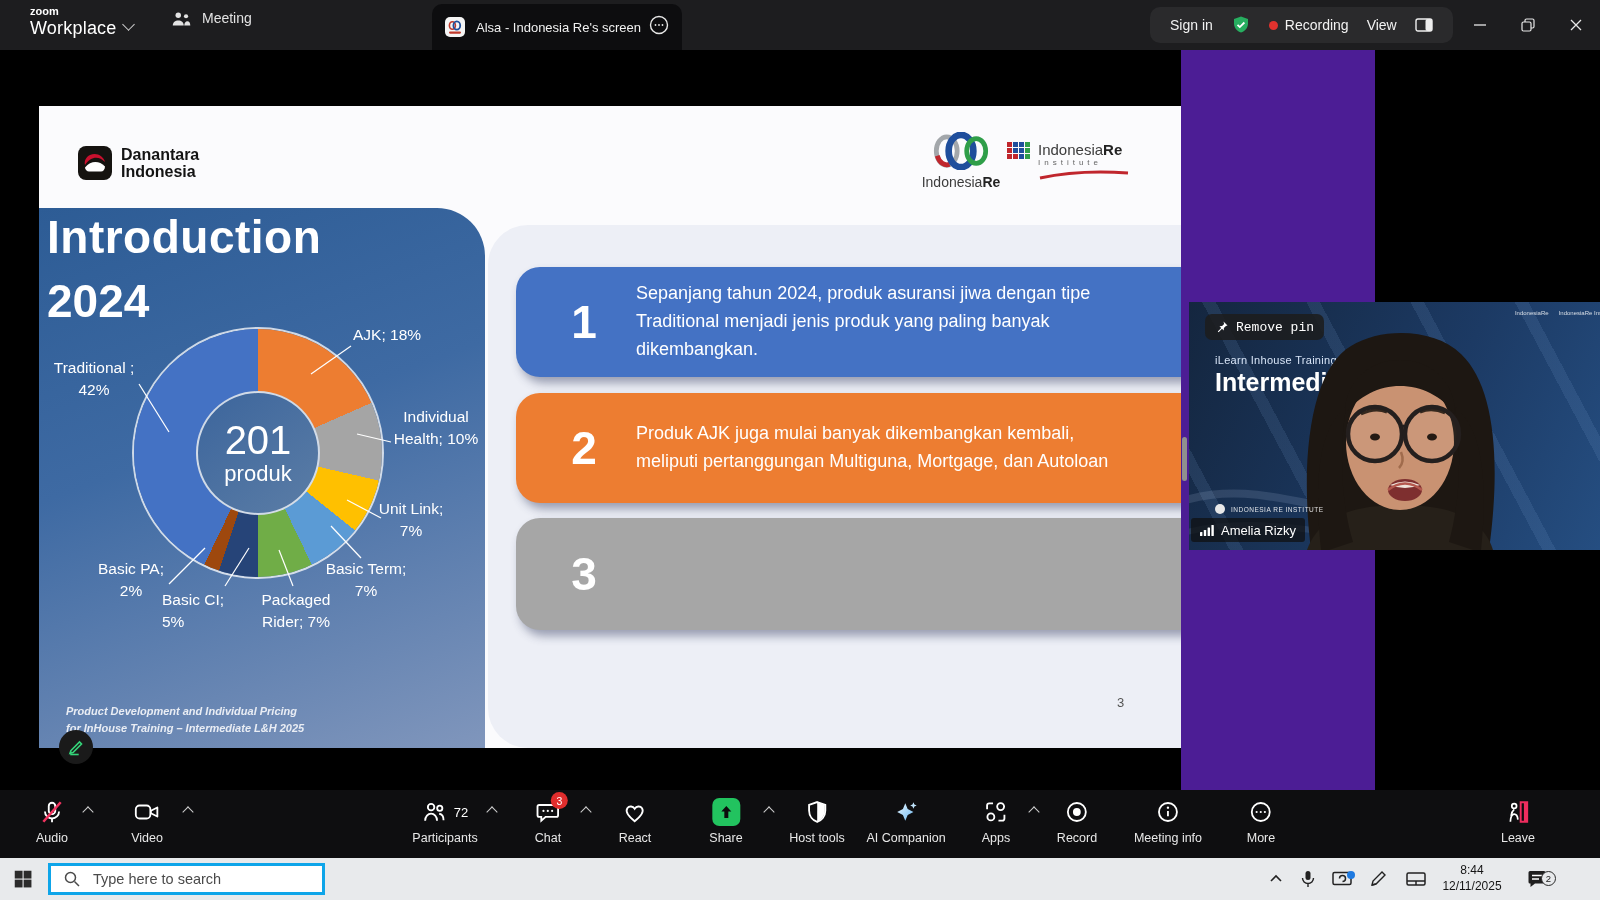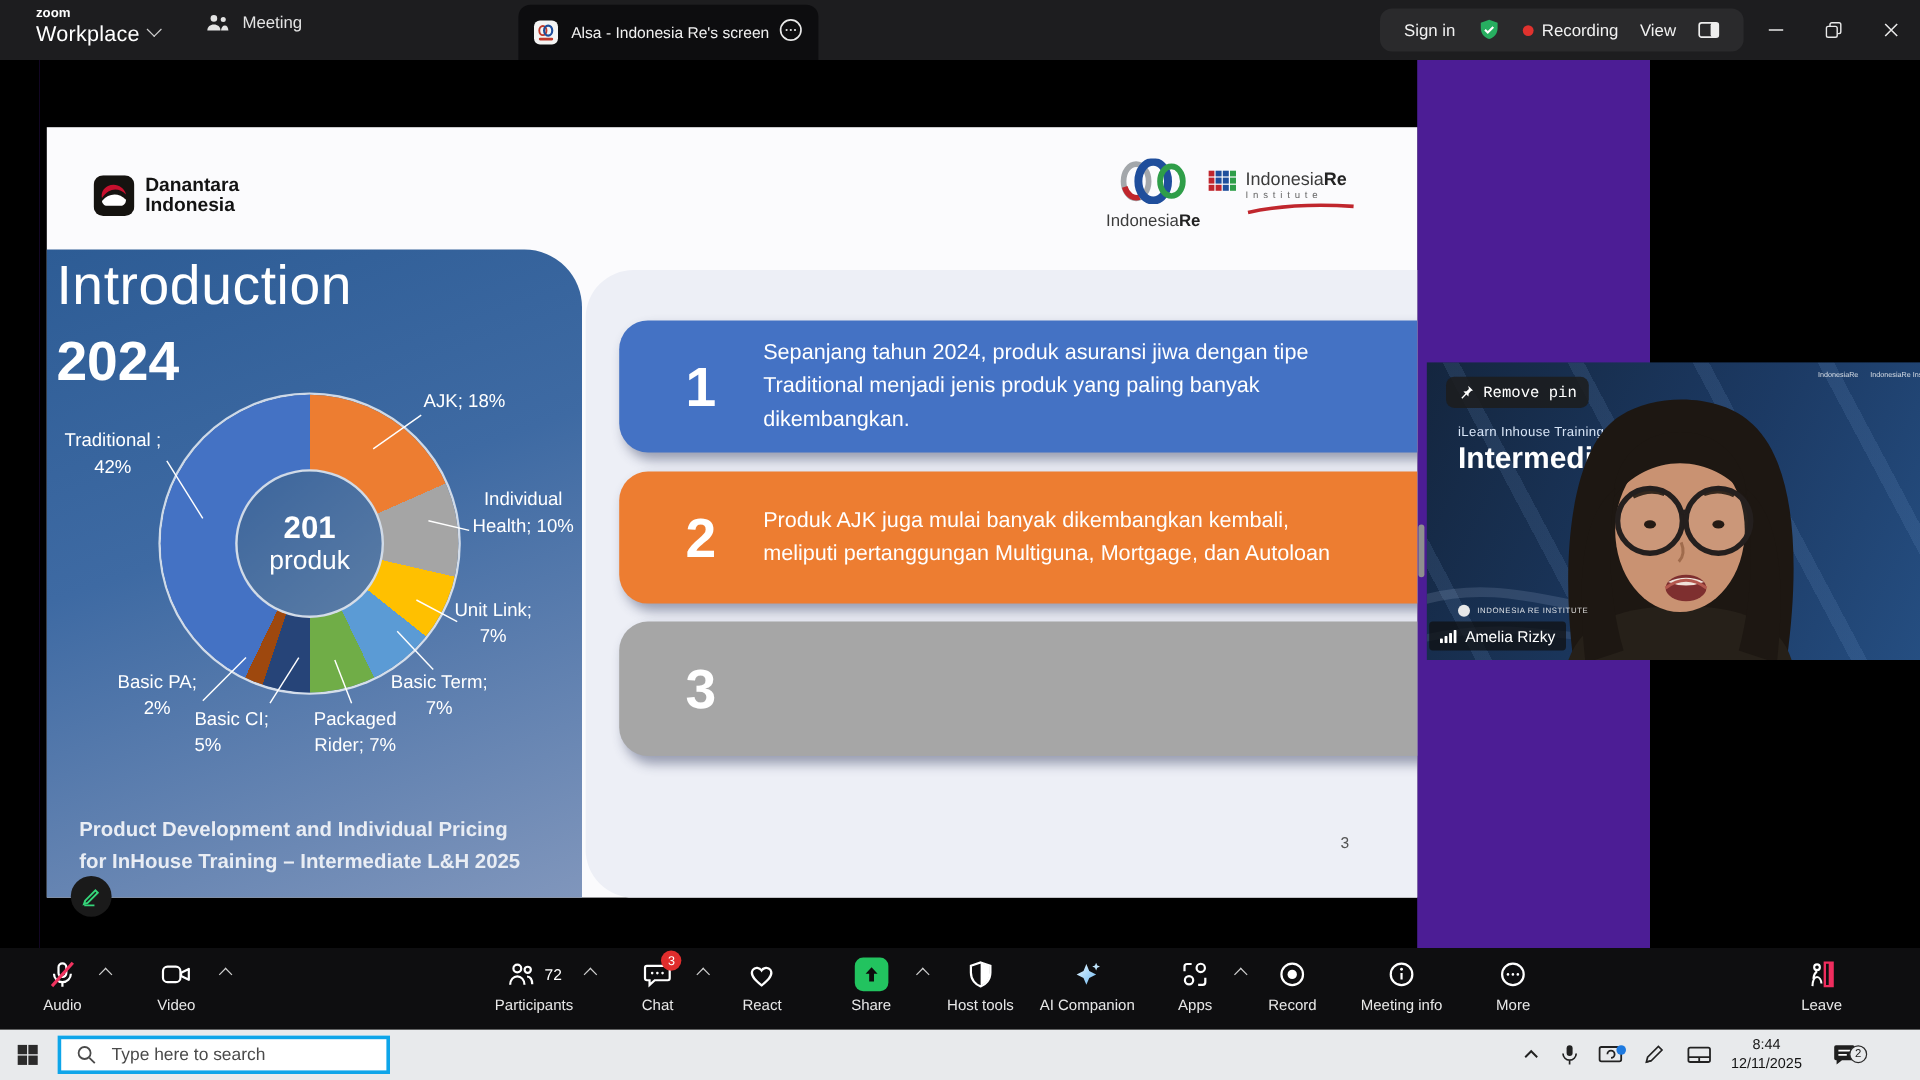--- a/index.html
+++ b/index.html
@@ -42,31 +42,31 @@
   .iri-logo { position:absolute; left:968px; top:36px; display:flex; gap:8px; align-items:flex-start; }
   .iri-text { line-height:1; }
   .iri-text .n { font-size:15px; color:#3c3c3c; }
   .iri-text .n b { color:#222; }
   .iri-text .s { font-size:8px; letter-spacing:4px; color:#666; margin-top:2px; }
 
   
   .blue-panel { position:absolute; left:0; top:102px; width:446px; height:540px;
     border-radius:0 48px 0 0;
     background:linear-gradient(160deg,#2d5c95 0%,#3e6aa3 42%,#8096bc 100%); }
-  .s-title1 { position:absolute; left:8px; top:104px; color:#fff; font-size:46px; font-weight:400; letter-spacing:.5px; }
+  .s-title1 { position:absolute; left:8px; top:104px; color:#fff; font-size:46px; font-weight:700; letter-spacing:.5px; }
   .s-title2 { position:absolute; left:8px; top:168px; color:#fff; font-size:46px; font-weight:700; }
-  .s-footer { position:absolute; left:27px; top:573px; color:#e9edf4; font-size:17px; font-weight:600; line-height:1.55; }
+  .s-footer { position:absolute; left:27px; top:597px; color:#e9edf4; font-size:11px; font-weight:600; line-height:1.55;font-style:italic; }
 
   
   .donut { position:absolute; left:95px; top:223px; width:248px; height:248px; border-radius:50%;
     box-shadow:0 0 0 2px rgba(255,255,255,.75); }
   .donut-hole { position:absolute; left:157px; top:285px; width:124px; height:124px; border-radius:50%;
     background:linear-gradient(140deg,#3c659c,#5b7da6); border:2px solid rgba(255,255,255,.75);
     display:flex; flex-direction:column; align-items:center; justify-content:center; color:#fff; }
-  .donut-hole .v { font-size:26px; font-weight:700; line-height:1.05; }
+  .donut-hole .v { font-size:40px; font-weight:400; line-height:1.05; }
   .donut-hole .l { font-size:22px; }
   .callout { position:absolute; color:#fff; font-size:15.5px; line-height:1.42; }
   #chart-lines { position:absolute; left:0; top:0; pointer-events:none; }
 
   
   .content-panel { position:absolute; left:449px; top:119px; width:860px; height:523px;
     background:#edeff6; border-radius:40px 0 0 40px; }
   .bar { position:absolute; left:477px; width:700px; border-radius:24px; display:flex; align-items:center;
     color:#fff; box-shadow:4px 6px 10px rgba(50,60,95,.45); }
   .bar .num { width:52px; margin-left:42px; font-size:46px; font-weight:700; text-align:center; flex:none; }

